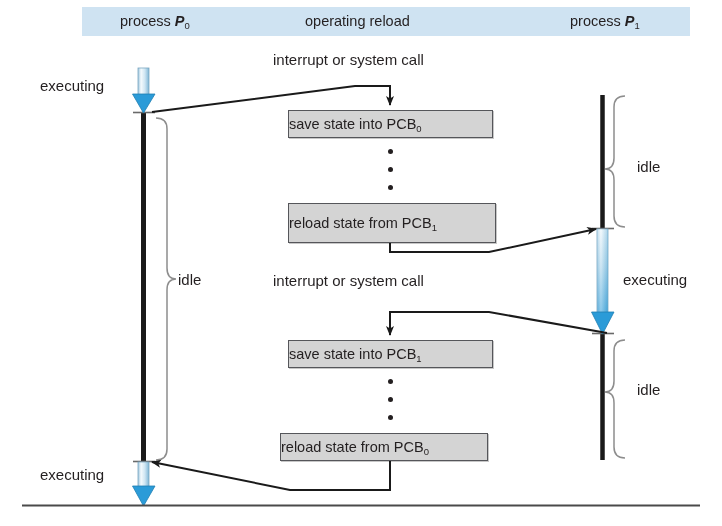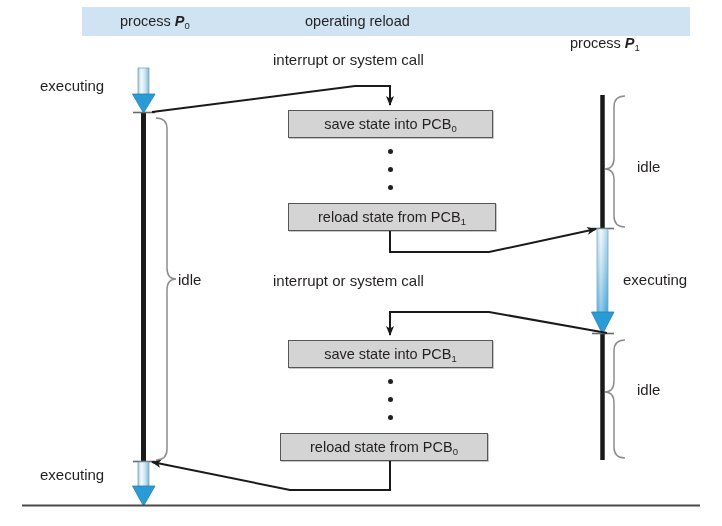--- a/index.html
+++ b/index.html
@@ -44,21 +44,21 @@
     font-weight: bold;
   }
   .header-label .sub {
     font-size: 9.5px;
     vertical-align: baseline;
     position: relative;
     top: 3px;
   }
   #hdr-p0 { left: 120px; }
   #hdr-os { left: 305px; }
-  #hdr-p1 { left: 570px; margin-top: 22px; }
+  #hdr-p1 { left: 570px; }
 
   
   .plain-label {
     position: absolute;
     font-size: 15px;
     color: #231f20;
     white-space: nowrap;
   }
   #lbl-interrupt-1 { left: 273px; top: 51px; }
   #lbl-interrupt-2 { left: 273px; top: 272px; }
@@ -72,31 +72,30 @@
   
   .os-box {
     position: absolute;
     box-sizing: border-box;
     background: #d4d4d4;
     border: 1px solid #55565a;
     font-size: 14.5px;
     color: #231f20;
     display: flex;
     align-items: center;
-    justify-content: center;
     white-space: nowrap;
     box-shadow: 1px 1px 0 rgba(0,0,0,0.22);
   }
   .os-box .sub {
     font-size: 9.5px;
     position: relative;
     top: 3px;
   }
   #box-save-0   { left: 288px; top: 110px; width: 205px; height: 28px; }
-  #box-reload-1 { left: 288px; top: 203px; width: 208px; height: 28px; }
+  #box-reload-1 { left: 288px; top: 203px; width: 208px; height: 40px; }
   #box-save-1   { left: 288px; top: 340px; width: 205px; height: 28px; }
   #box-reload-0 { left: 280px; top: 433px; width: 208px; height: 28px; }
 
   
   .dots {
     position: absolute;
     width: 8px;
     display: flex;
     flex-direction: column;
     align-items: center;

